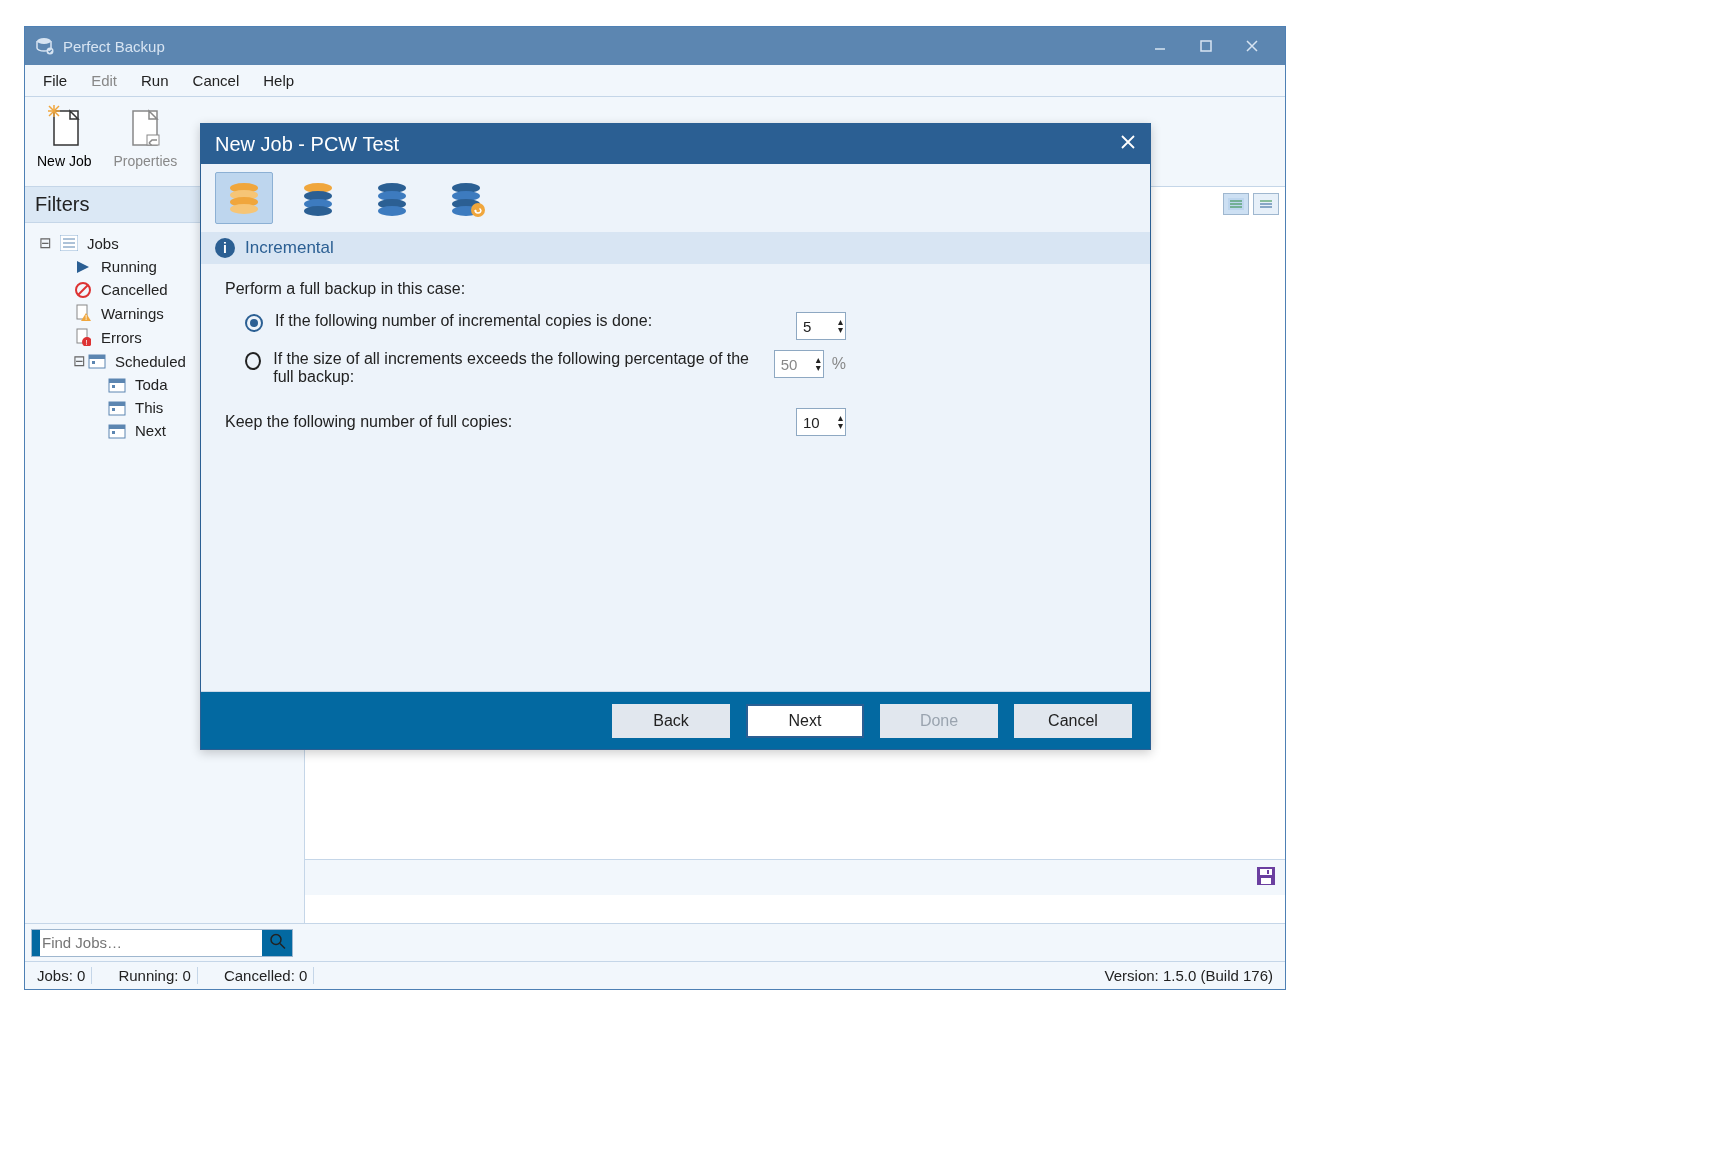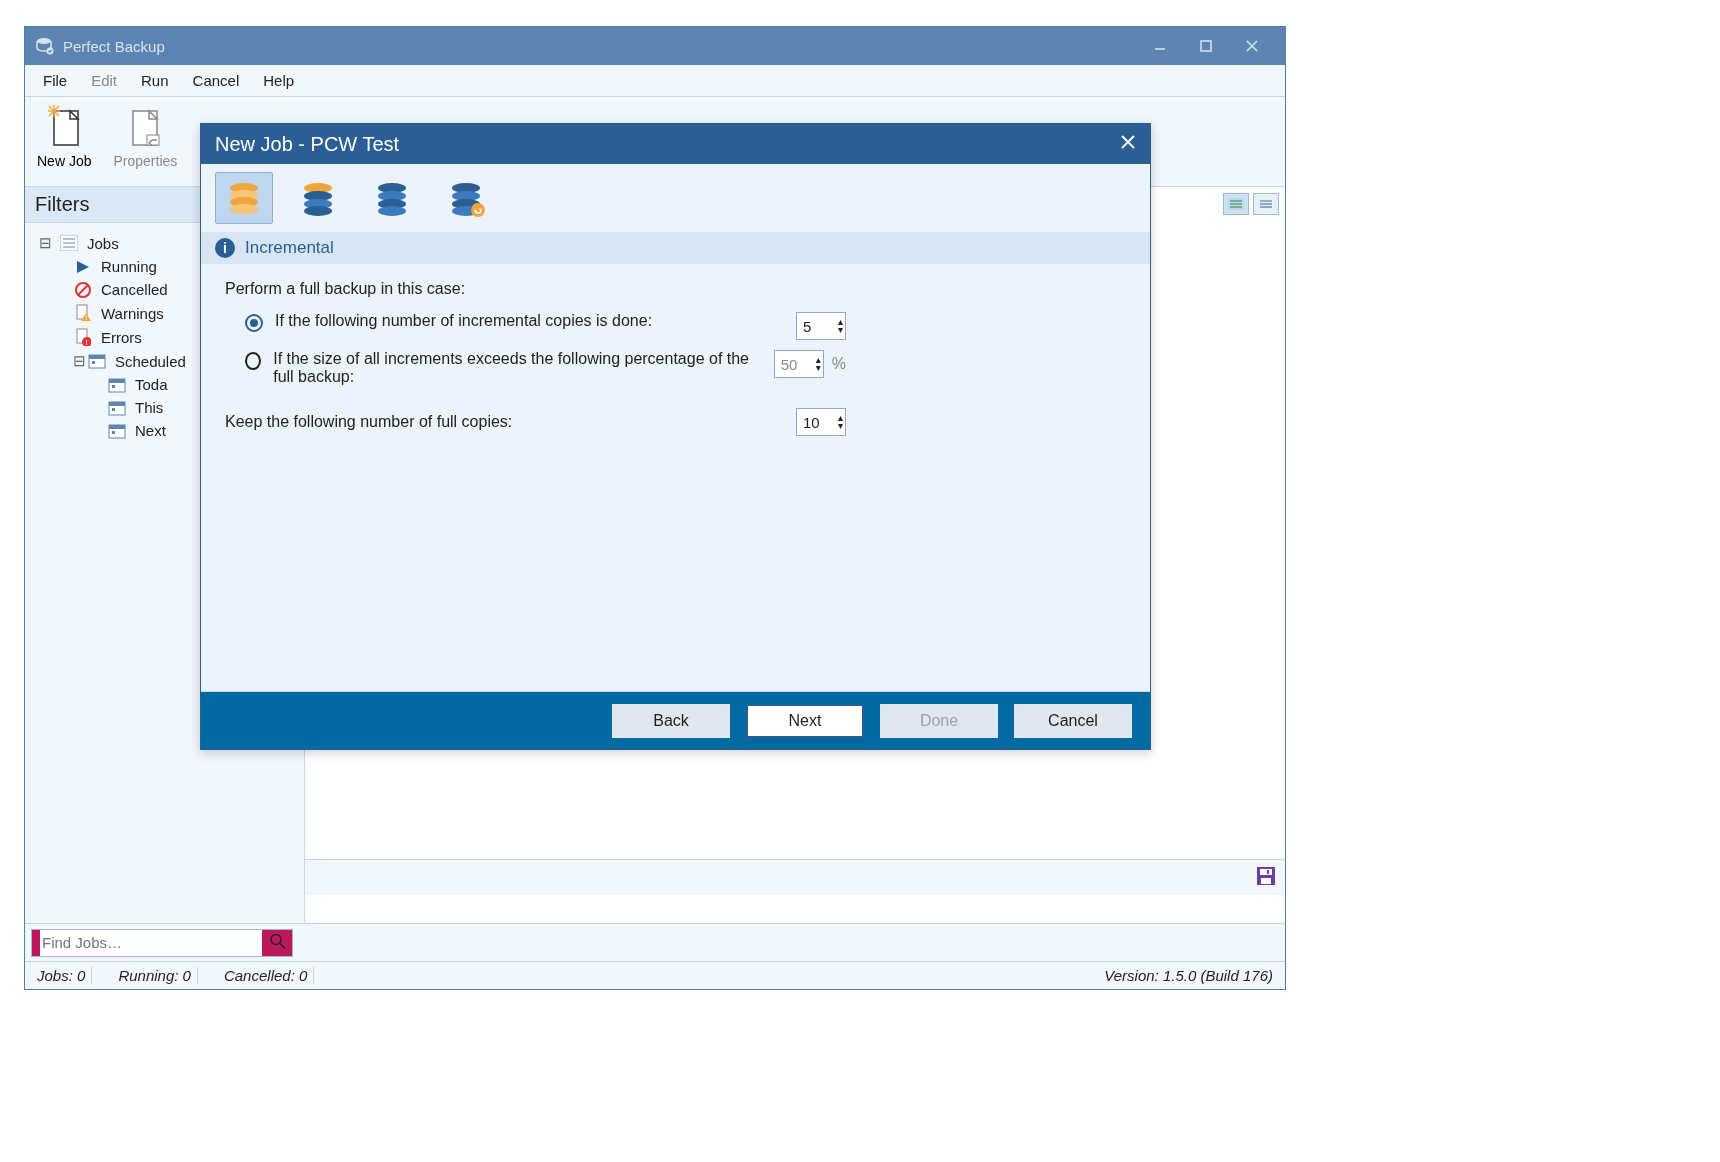--- a/index.html
+++ b/index.html
@@ -69,31 +69,31 @@
     position:absolute; right:0; bottom:28px; height:36px; width:980px;
     border-top:1px solid #c5d6e8; background:#f2f7fc;
     display:flex; align-items:center; justify-content:flex-end; padding-right:8px;
   }
 
   
   .findbar {
     height:38px; border-top:1px solid #c5d6e8; display:flex; align-items:center;
     padding:4px 6px; position:relative;
   }
-  .findbox { width:262px; height:28px; border:1px solid #9fb7cf; background:#be185d;
+  .findbox { width:262px; height:28px; border:1px solid #9fb7cf; background:#0369a1;
              padding:0 30px 0 8px; font-size:15px; color:#444; position:relative; }
   .findbox input { width:100%; height:100%; border:none; outline:none; font-size:15px; }
   .findbox .search-ic { position:absolute; right:6px; top:50%; transform:translateY(-50%); }
 
   
   .statusbar {
     height:28px; border-top:1px solid #c5d6e8; display:flex; align-items:center;
     font-size:15px; color:#222; padding:0 6px; gap:20px;
   }
-  .statusbar .stat { padding:0 6px; border-right:1px solid #c5d6e8;font-style:italic; }
+  .statusbar .stat { padding:0 6px; border-right:1px solid #c5d6e8; }
   .statusbar .right { margin-left:auto; border:none; }
 
   
   .dialog {
     position:absolute; left:175px; top:96px; width:951px; height:627px;
     background:#edf3fa; border:1px solid #2b5f93;
     box-shadow:0 3px 10px rgba(0,0,0,.2);
     display:flex; flex-direction:column;
   }
   .dlg-title {

